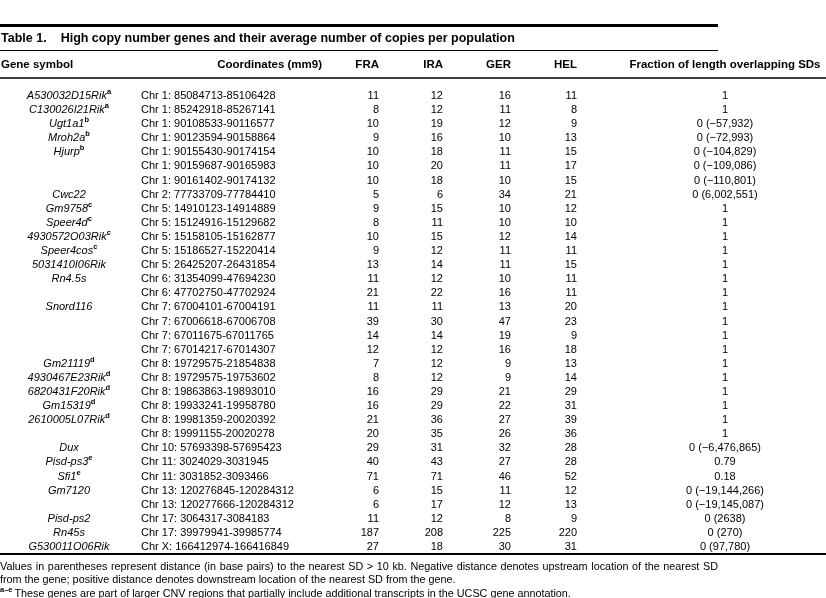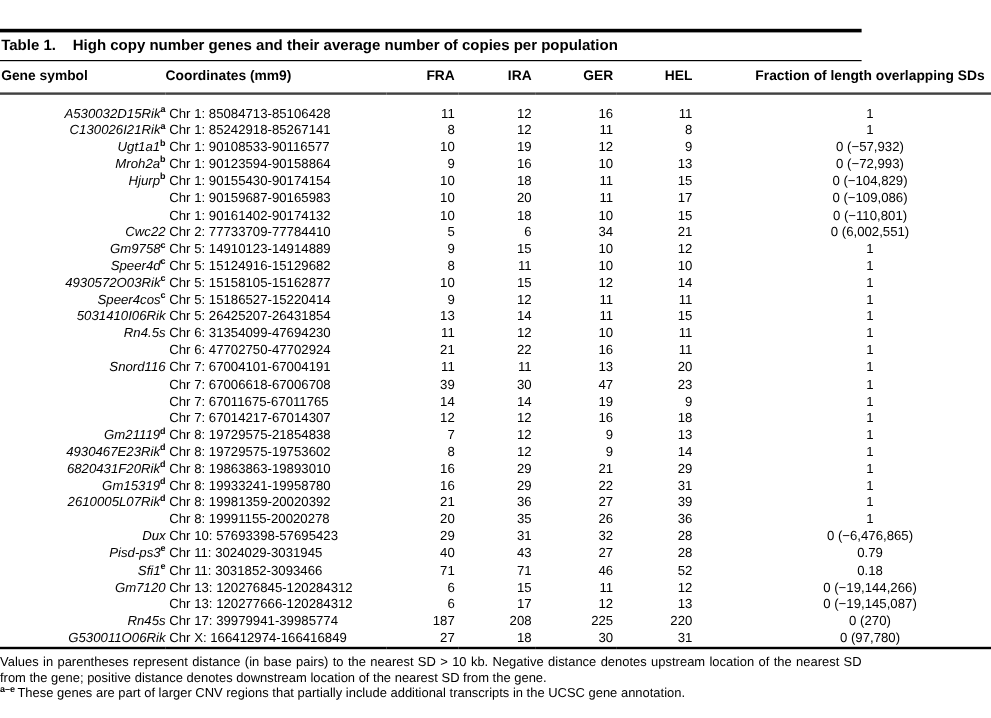--- a/index.html
+++ b/index.html
@@ -24,30 +24,30 @@
     width: 826px; border-collapse: collapse; table-layout: fixed;
     border-bottom: 2.5px solid #000;
   }
   th {
     font-weight: bold; font-size: 11.5px; line-height: 13px;
     padding: 7px 0 6px 0;
     border-bottom: 2px solid #404040;
     white-space: nowrap;
   }
   th.col-gene   { text-align: left; padding-left: 1px; }
-  th.col-coords { text-align: left; }
+  th.col-coords { text-align: right; }
   th.col-num    { text-align: right; padding-right: 3px; }
   th.col-fraction { text-align: center; padding-left: 44px; }
 
   tbody td {
     font-size: 11px; line-height: 14.1px; padding: 0;
     white-space: nowrap; overflow: visible;
   }
   tbody tr:first-child td { padding-top: 9px; }
-  td.col-gene   { text-align: right; padding-left: 0; }
+  td.col-gene   { text-align: center; padding-left: 0; }
   td.col-coords { text-align: left; padding-left: 3px; }
   td.col-num    { text-align: right; padding-right: 3px; }
   td.col-fraction { text-align: center; padding-left: 44px; }
 
   .gene-name { font-style: italic; }
   sup.gene-sup { font-style: normal; font-weight: bold; font-size: 7.5px; line-height: 0; }
 
   .footnotes { margin-top: 5px; font-size: 10.8px; line-height: 13.2px; }
   .footnotes p { margin: 0; }
   .fn-justify { text-align: justify; }
@@ -348,20 +348,29 @@
         <tr>
           <td class="col-gene"><span class="gene-name"></span></td>
           <td class="col-coords">Chr 13: 120277666-120284312</td>
           <td class="col-num">6</td>
           <td class="col-num">17</td>
           <td class="col-num">12</td>
           <td class="col-num">13</td>
           <td class="col-fraction">0 (−19,145,087)</td>
         </tr>
         <tr>
+          <td class="col-gene"><span class="gene-name">Pisd-ps2</span></td>
+          <td class="col-coords">Chr 17: 3064317-3084183</td>
+          <td class="col-num">11</td>
+          <td class="col-num">12</td>
+          <td class="col-num">8</td>
+          <td class="col-num">9</td>
+          <td class="col-fraction">0 (2638)</td>
+        </tr>
+        <tr>
           <td class="col-gene"><span class="gene-name">Rn45s</span></td>
           <td class="col-coords">Chr 17: 39979941-39985774</td>
           <td class="col-num">187</td>
           <td class="col-num">208</td>
           <td class="col-num">225</td>
           <td class="col-num">220</td>
           <td class="col-fraction">0 (270)</td>
         </tr>
         <tr>
           <td class="col-gene"><span class="gene-name">G530011O06Rik</span></td>

